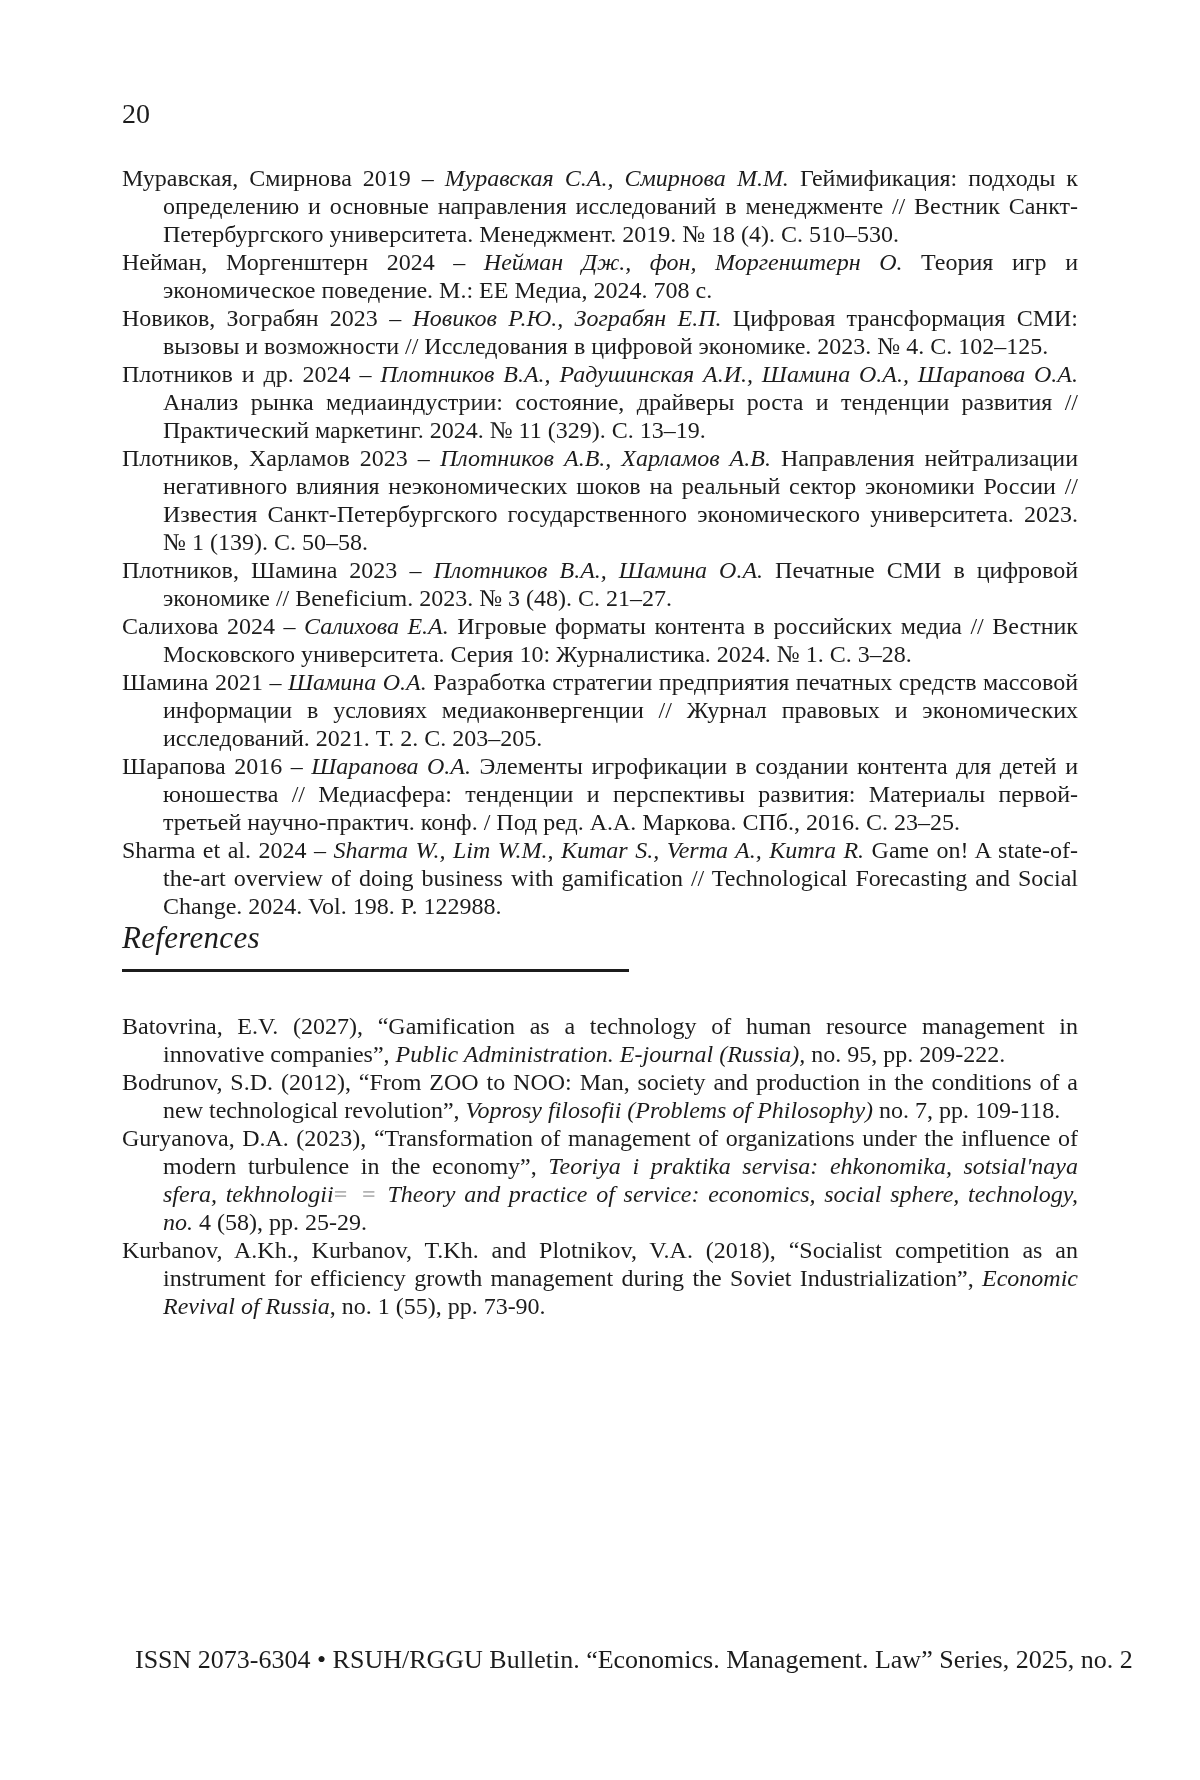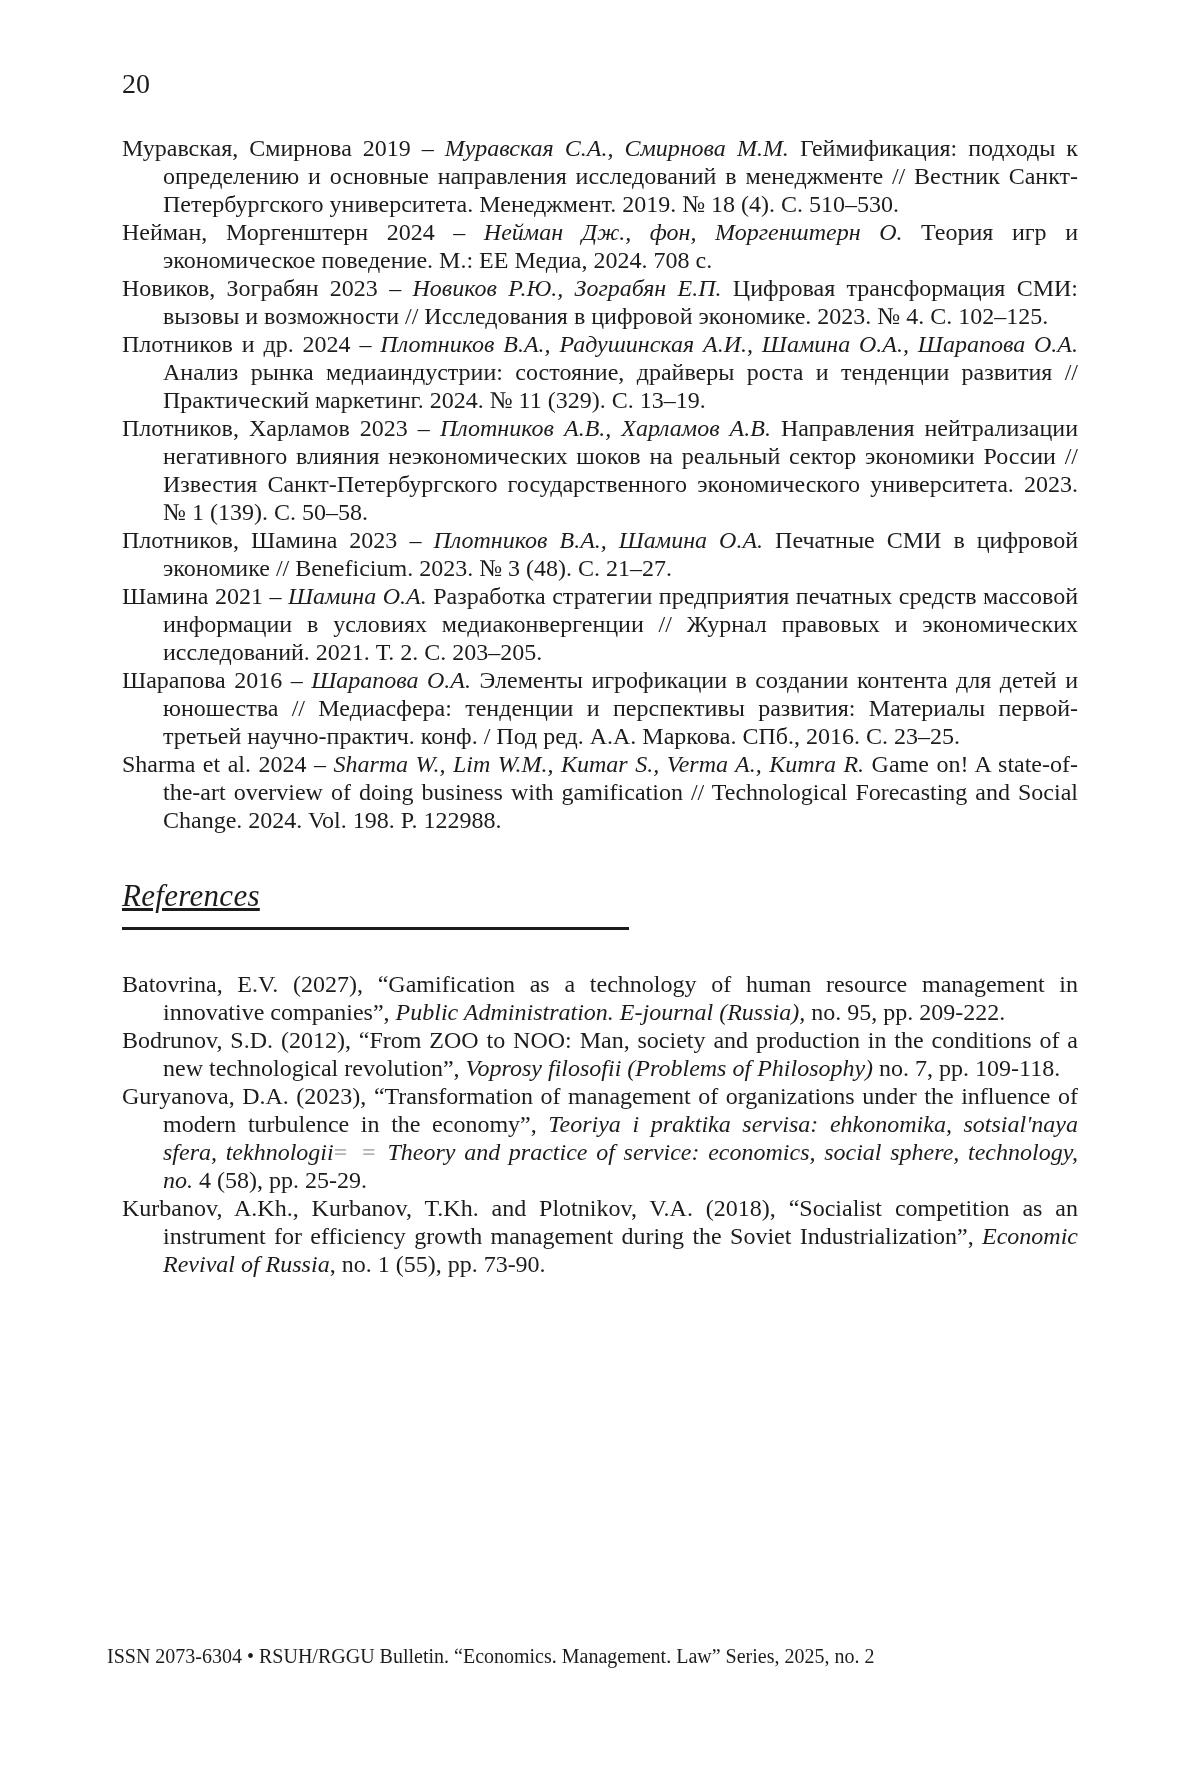--- a/index.html
+++ b/index.html
@@ -9,21 +9,21 @@
     height: 1780px;
     position: relative;
     font-family: "Liberation Serif", "DejaVu Serif", serif;
     color: #1c1c1c;
     overflow: hidden;
   }
   .page {
     position: relative;
     width: 1200px;
     height: 1780px;
-    padding: 68px 122px 0 122px;
+    padding: 98px 122px 0 122px;
   }
   .running-head {
     display: flex;
     align-items: baseline;
     margin-bottom: 34px;
   }
   .page-num {
     font-size: 28px;
     flex: 0 0 70px;
   }
@@ -43,60 +43,59 @@
     hyphens: manual;
   }
   .seg-i { font-style: italic; }
   .seg-g {
     color: #b3b3b3;
     font-weight: bold;
     letter-spacing: 3px;
     font-style: normal;
   }
   .refs-heading {
-    margin-top: 44px;
     font-size: 31px;
     font-style: italic;
     font-weight: normal;
     letter-spacing: 0.3px;
-    text-decoration: underline;
   }
   .heading-rule {
     width: 507px;
     height: 3px;
     background: #1c1c1c;
     margin-top: 13px;
   }
   .en-list { margin-top: 40px; }
   .page-footer {
     position: absolute;
-    left: 107px;
+    left: 135px;
     right: 122px;
     top: 1645px;
-    font-size: 20px;
+    font-size: 26px;
     text-align: justify;
     white-space: nowrap;
   }
 </style>
 </head>
 <body>
 
 <div class="page">
 
   <header class="running-head">
     <span class="page-num">20</span>
   </header>
 
   <section class="ref-list ru-list">
       <p class="entry"><span>Муравская, Смирнова 2019 – </span><span class="seg-i">Муравская С.А., Смирнова М.М.</span><span> Геймификация: подходы к определению и основные направления исследований в менед­жменте // Вестник Санкт-Петербургского университета. Менеджмент. 2019. № 18 (4). С. 510–530.</span></p>
       <p class="entry"><span>Нейман, Моргенштерн 2024 – </span><span class="seg-i">Нейман Дж., фон, Моргенштерн О.</span><span> Теория игр и экономическое поведение. М.: ЕЕ Медиа, 2024. 708 с.</span></p>
       <p class="entry"><span>Новиков, Зограбян 2023 – </span><span class="seg-i">Новиков Р.Ю., Зограбян Е.П.</span><span> Цифровая трансформа­ция СМИ: вызовы и возможности // Исследования в цифровой экономике. 2023. № 4. С. 102–125.</span></p>
       <p class="entry"><span>Плотников и др. 2024 – </span><span class="seg-i">Плотников В.А., Радушинская А.И., Шамина О.А., Ша­рапова О.А.</span><span> Анализ рынка медиаиндустрии: состояние, драйверы роста и тенденции развития // Практический маркетинг. 2024. № 11 (329). С. 13–19.</span></p>
       <p class="entry"><span>Плотников, Харламов 2023 – </span><span class="seg-i">Плотников А.В., Харламов А.В.</span><span> Направления ней­трализации негативного влияния неэкономических шоков на реальный сектор экономики России // Известия Санкт-Петербургского государ­ственного экономического университета. 2023. № 1 (139). С. 50–58.</span></p>
       <p class="entry"><span>Плотников, Шамина 2023 – </span><span class="seg-i">Плотников В.А., Шамина О.А.</span><span> Печатные СМИ в цифровой экономике // Beneficium. 2023. № 3 (48). С. 21–27.</span></p>
+      <p class="entry"><span>Салихова 2024 – </span><span class="seg-i">Салихова Е.А.</span><span> Игровые форматы контента в российских ме­диа // Вестник Московского университета. Серия 10: Журналистика. 2024. № 1. С. 3–28.</span></p>
       <p class="entry"><span>Шамина 2021 – </span><span class="seg-i">Шамина О.А.</span><span> Разработка стратегии предприятия печатных средств массовой информации в условиях медиаконвергенции // Журнал правовых и экономических исследований. 2021. Т. 2. С. 203–205.</span></p>
       <p class="entry"><span>Шарапова 2016 – </span><span class="seg-i">Шарапова О.А.</span><span> Элементы игрофикации в создании кон­тента для детей и юношества // Медиасфера: тенденции и перспективы развития: Материалы первой-третьей научно-практич. конф. / Под ред. А.А. Маркова. СПб., 2016. С. 23–25.</span></p>
       <p class="entry"><span>Sharma et al. 2024 – </span><span class="seg-i">Sharma W., Lim W.M., Kumar S., Verma A., Kumra R.</span><span> Game on! A state-of-the-art overview of doing business with gamification // Technological Forecasting and Social Change. 2024. Vol. 198. P. 122988.</span></p>
     </section>
 
   <h2 class="refs-heading">References</h2>
 
   <div class="heading-rule"></div>
 
   <section class="ref-list en-list">

